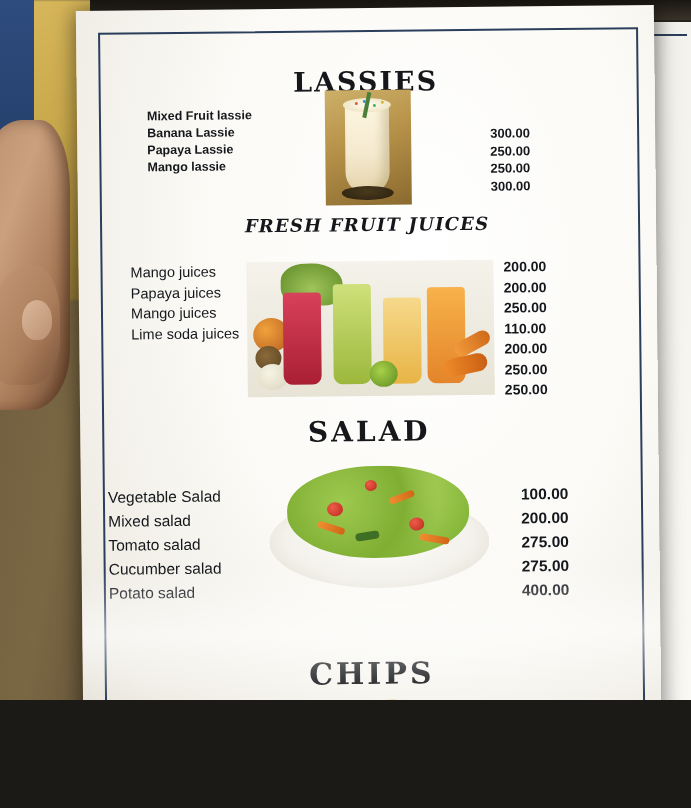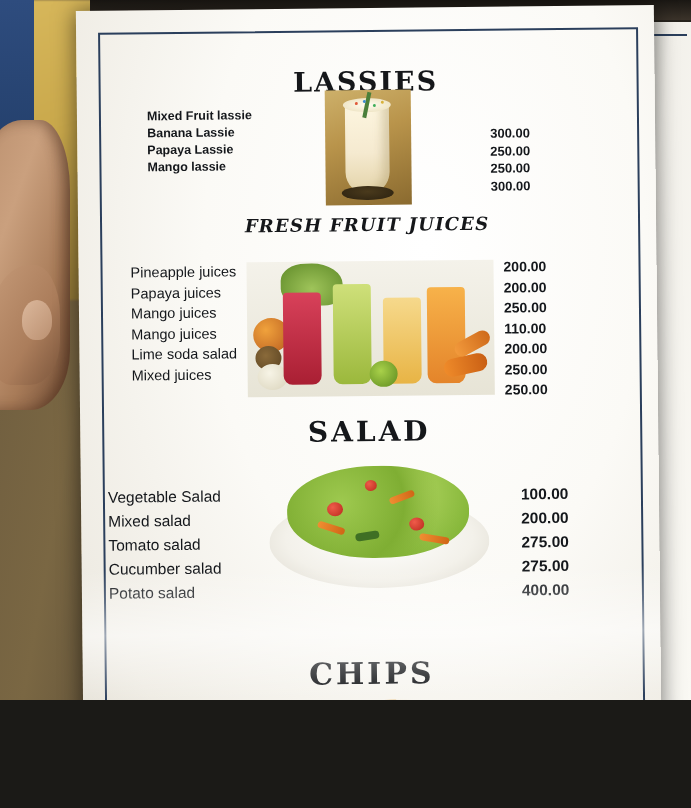--- a/index.html
+++ b/index.html
@@ -325,26 +325,24 @@
         <div class="j-glass j1"></div>
         <div class="j-glass j2"></div>
         <div class="j-glass j3"></div>
         <div class="j-glass j4"></div>
         <div class="j-fruit f-lime"></div>
         <div class="j-fruit f-carrot"></div>
         <div class="j-fruit f-carrot2"></div>
       </div>
 
       <div class="names juices-names">
-        <div class="name-line">Pineapple juices</div>
+        <div class="name-line">Mango juices</div>
         <div class="name-line">Papaya juices</div>
         <div class="name-line">Mango juices</div>
-        <div class="name-line">Mango juices</div>
-        <div class="name-line">Lime soda salad</div>
-        <div class="name-line">Mixed juices</div>
+        <div class="name-line">Lime soda juices</div>
       </div>
       <div class="prices juices-prices">
         <div class="price-line">200.00</div>
         <div class="price-line">200.00</div>
         <div class="price-line">250.00</div>
         <div class="price-line">110.00</div>
         <div class="price-line">200.00</div>
         <div class="price-line">250.00</div>
         <div class="price-line">250.00</div>
       </div>

